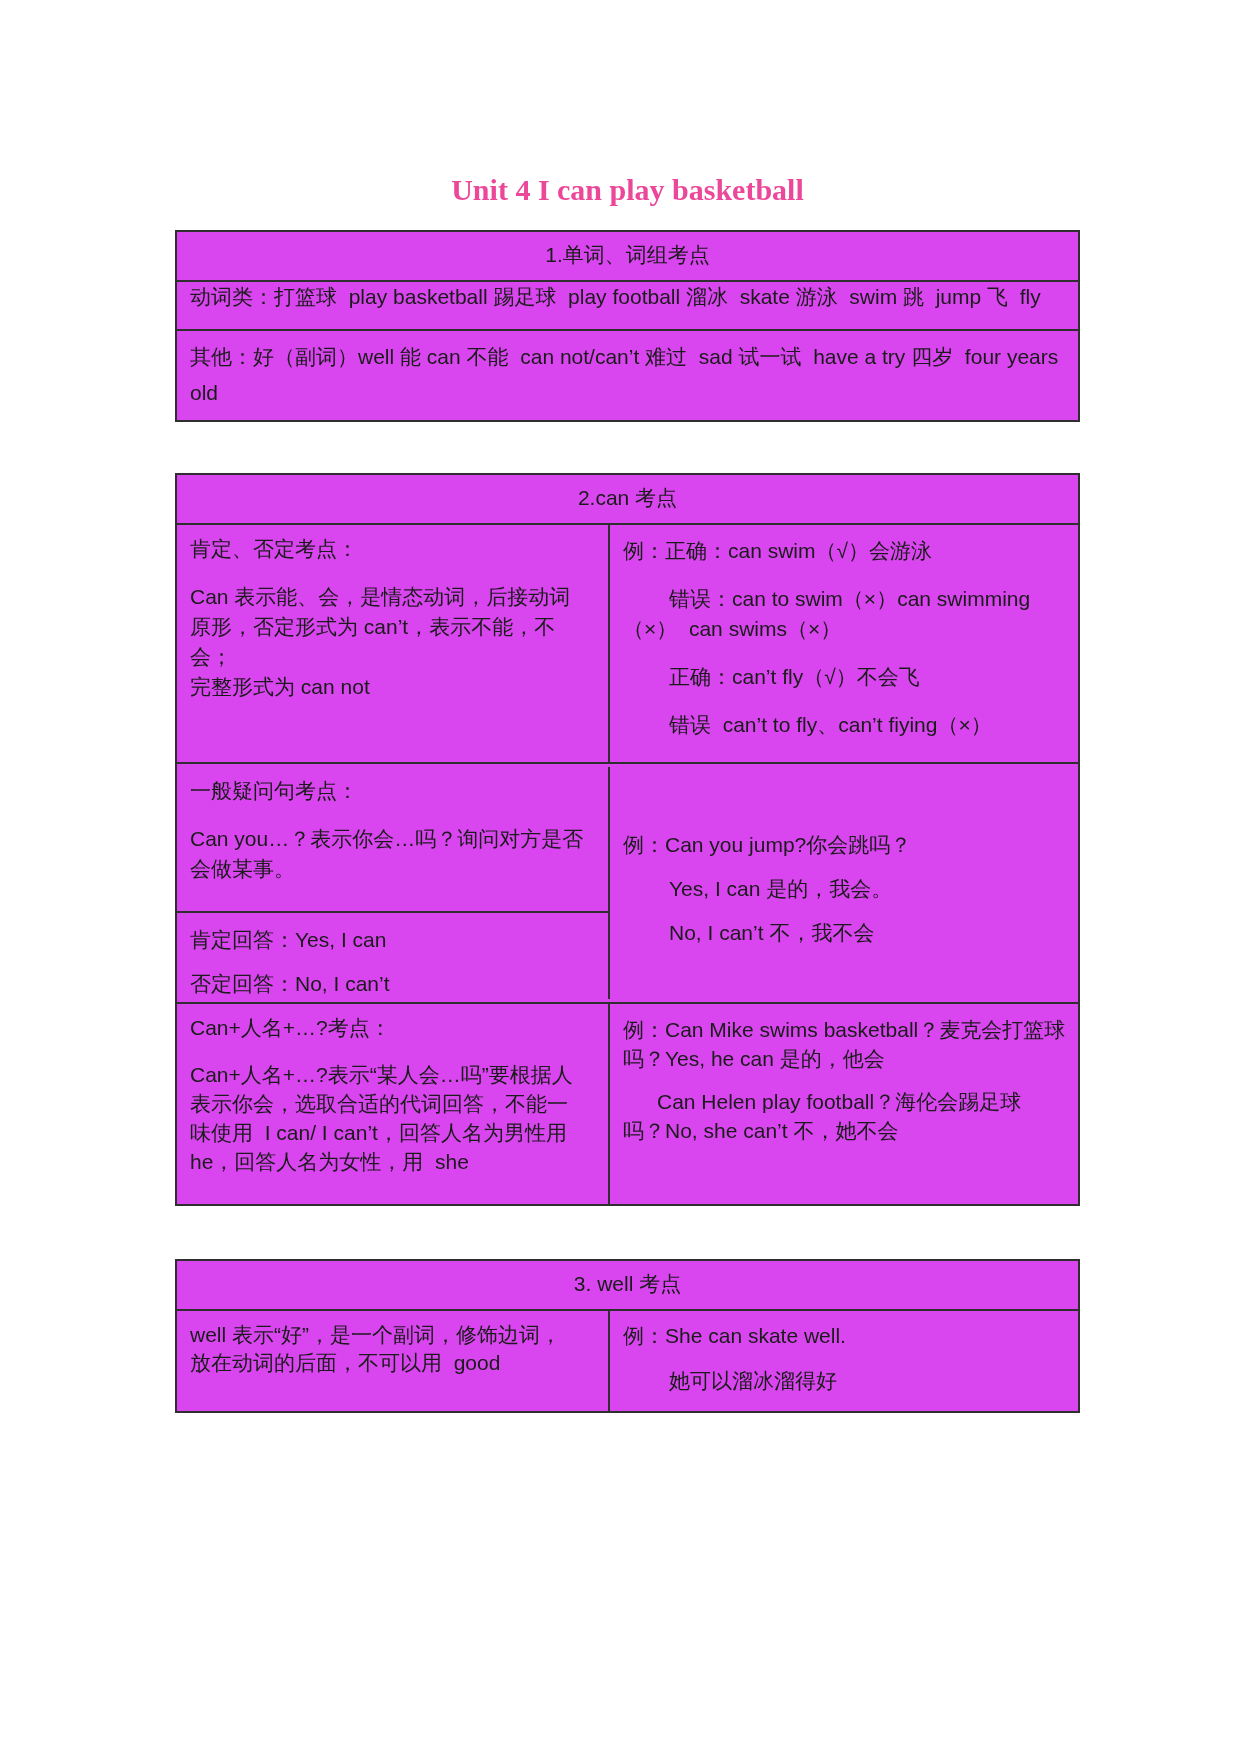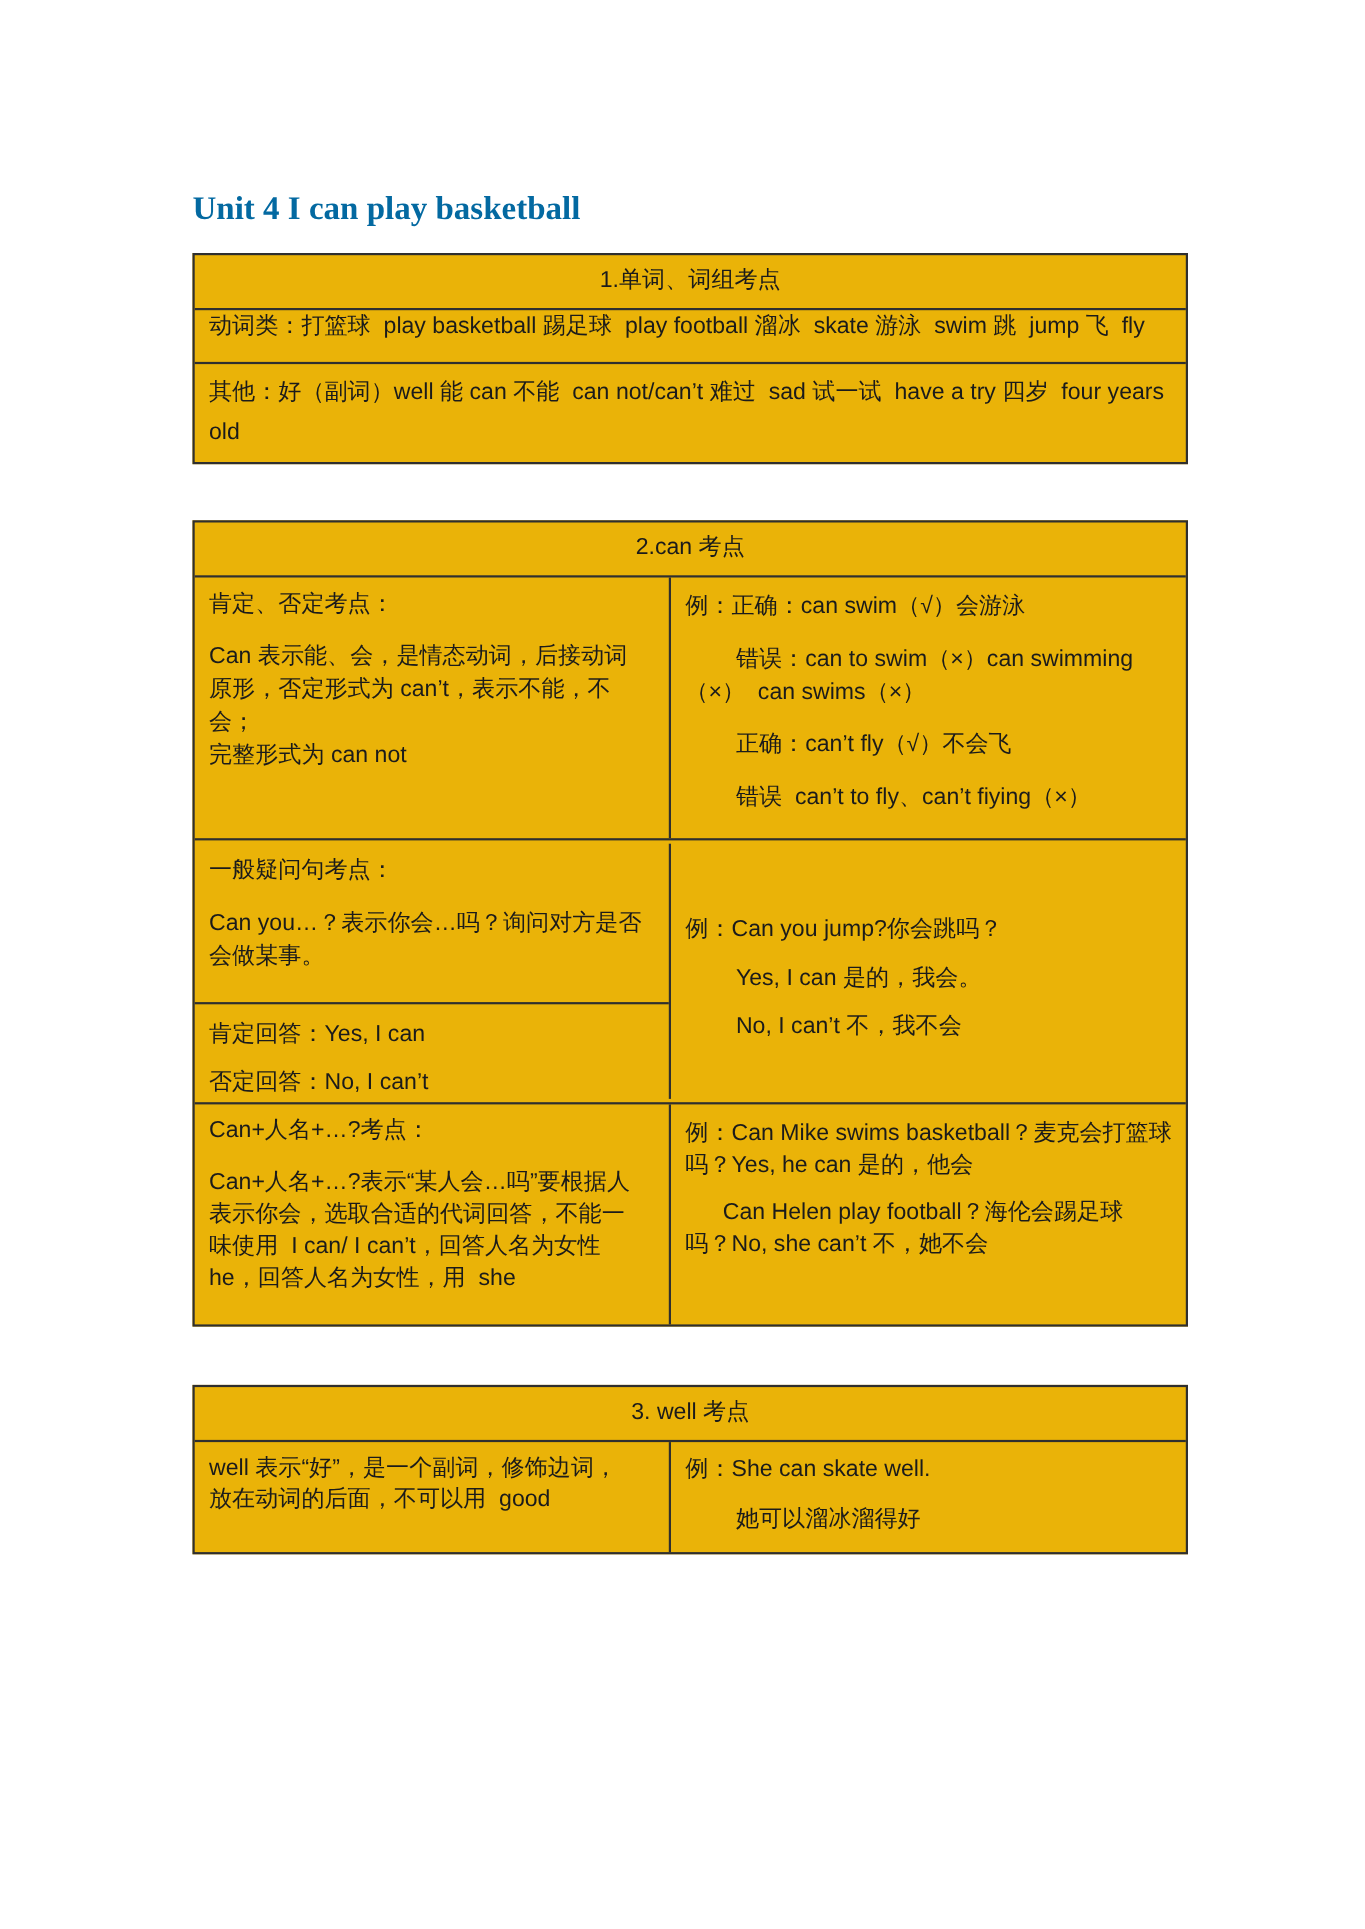--- a/index.html
+++ b/index.html
@@ -6,33 +6,33 @@
   .page{
     position:relative;
     width:1241px;height:1754px;
     background:#ffffff;
     color:#1b1b1b;
     font-family:"Liberation Sans", sans-serif;
     overflow:hidden;
   }
   .title{
     position:absolute;left:175px;top:170px;width:905px;
-    text-align:left;
+    text-align:center;
     font-family:"Liberation Serif", serif;
     font-weight:bold;
     font-size:30px;
     line-height:40px;
-    color:#0369a1;
+    color:#ec4899;
   }
   .tbl{
     position:absolute;left:175px;width:905px;
     border:2px solid #2f2f2f;
     box-sizing:border-box;
     font-size:21px;
-    background:#eab308;
+    background:#d946ef;
   }
   .t1{top:230px;}
   .t2{top:473px;}
   .t3{top:1259px;}
   .hdr{
     height:48px;
     border-bottom:2px solid #2f2f2f;
     text-align:center;
     line-height:46px;
     white-space:pre-wrap;
@@ -117,21 +117,21 @@
         <div class="ln g2 ind">Yes, I can 是的，我会。</div>
         <div class="ln g2 ind">No, I can’t 不，我不会</div>
       </div>
     </div>
 
     <div class="row row3">
       <div class="lcell">
         <div class="ln">Can+人名+…?考点：</div>
         <div class="ln g">Can+人名+…?表示“某人会…吗”要根据人</div>
         <div class="ln">表示你会，选取合适的代词回答，不能一</div>
-        <div class="ln">味使用  I can/ I can’t，回答人名为女性</div>
+        <div class="ln">味使用  I can/ I can’t，回答人名为男性用</div>
         <div class="ln">he，回答人名为女性，用  she</div>
       </div>
       <div class="rcell">
         <div class="ln">例：Can Mike swims basketball？麦克会打篮球</div>
         <div class="ln">吗？Yes, he can 是的，他会</div>
         <div class="ln g2 ind2">Can Helen play football？海伦会踢足球</div>
         <div class="ln">吗？No, she can’t 不，她不会</div>
       </div>
     </div>
   </div>

